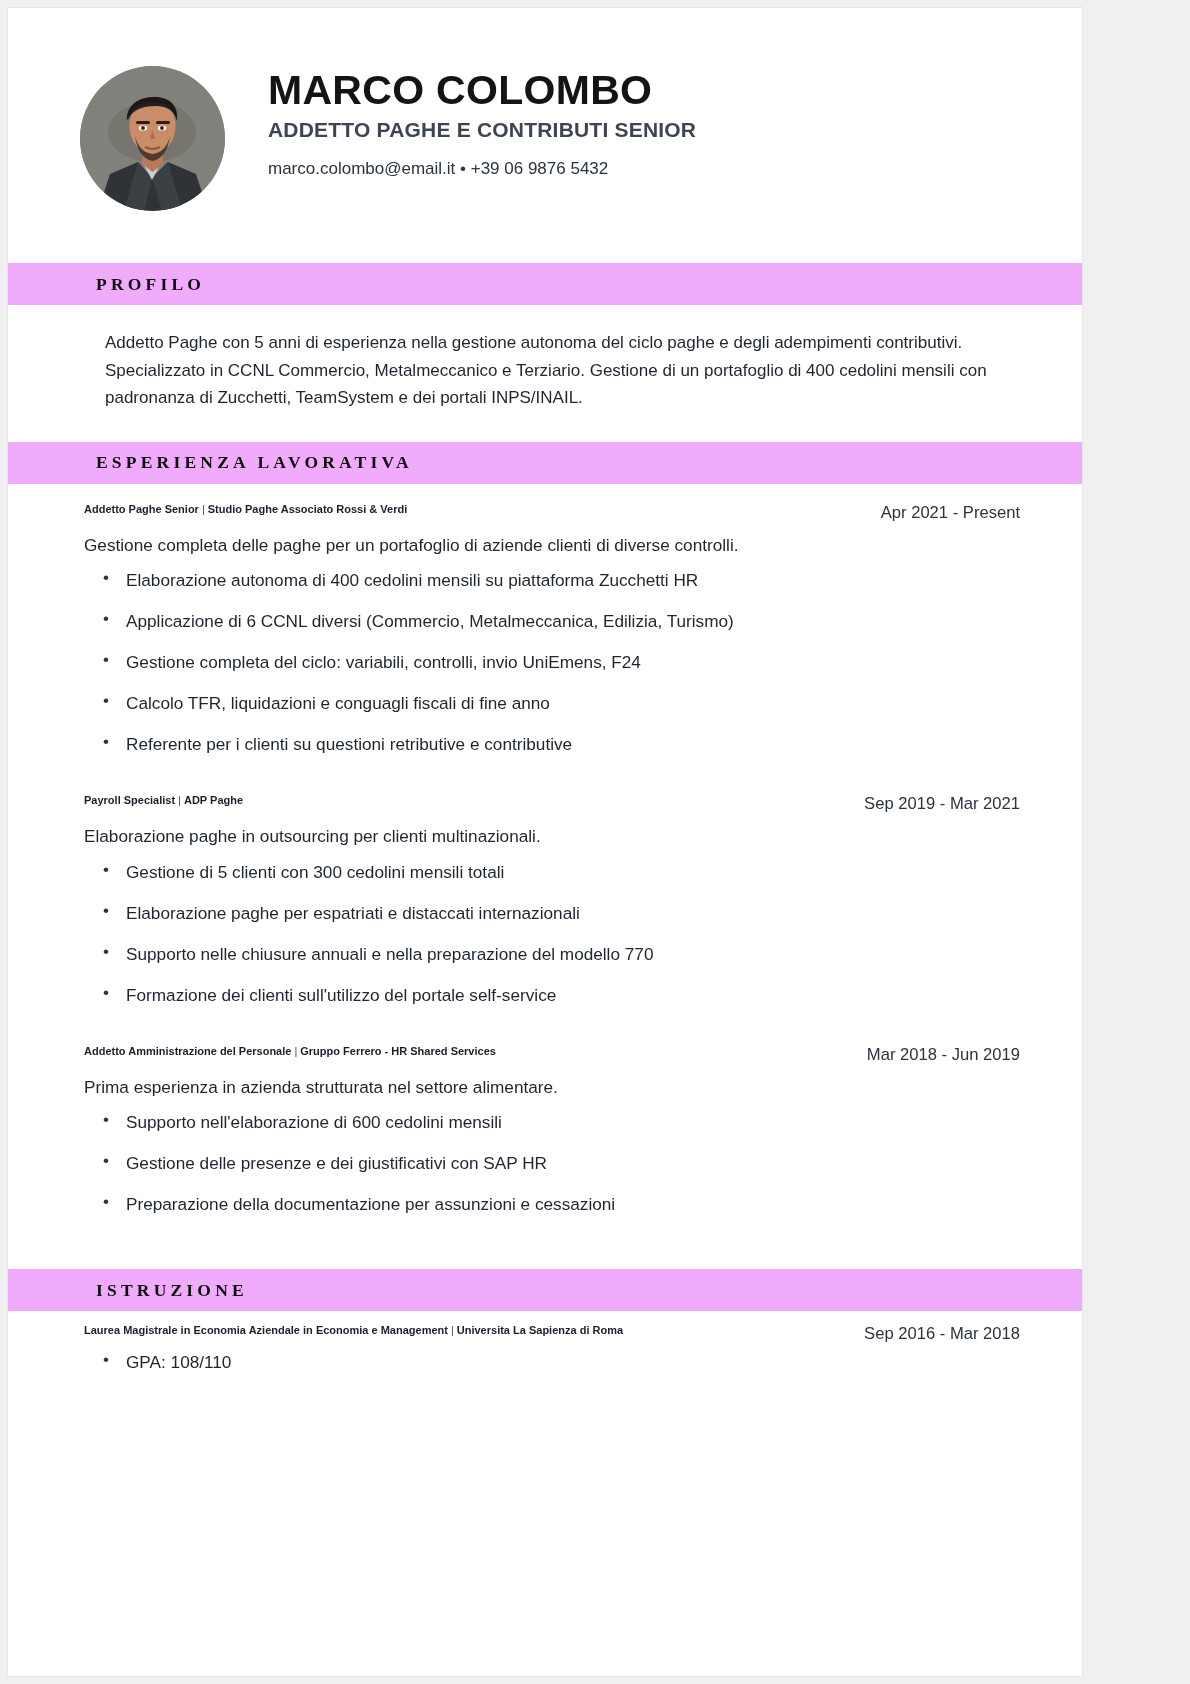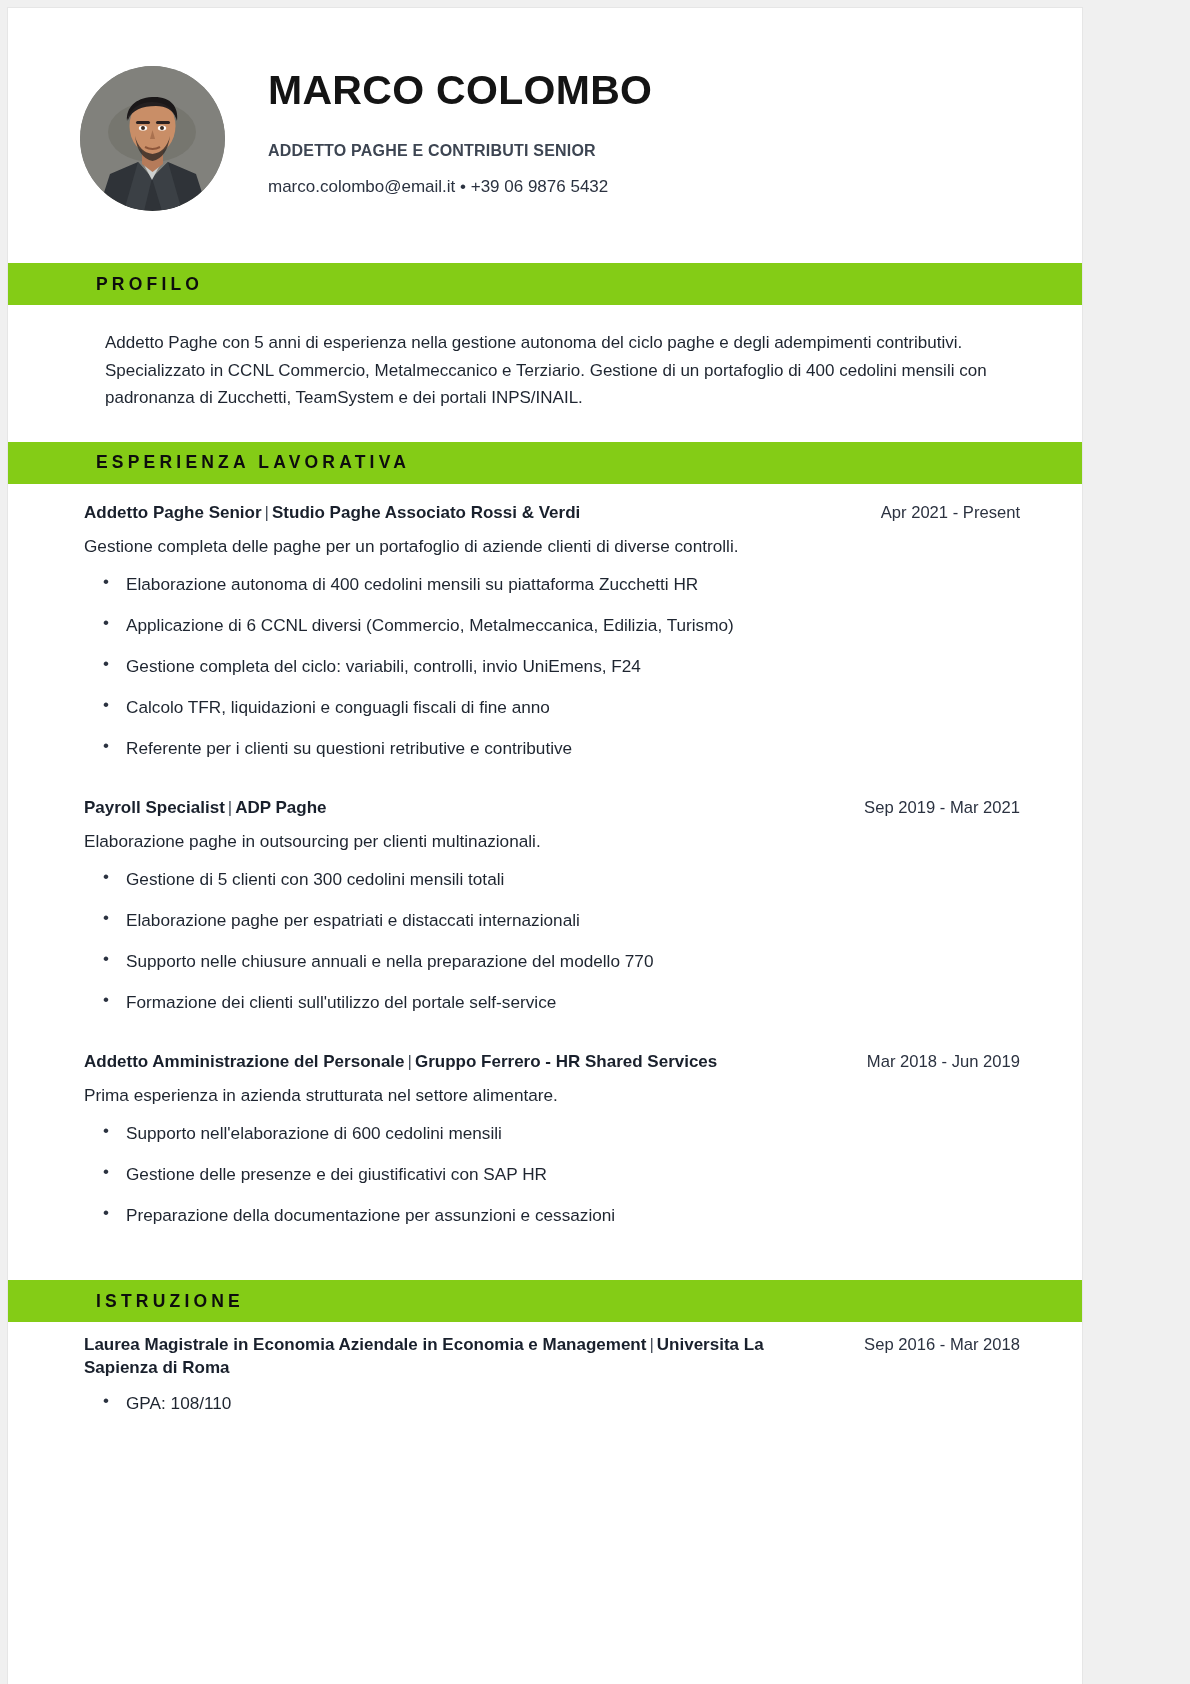--- a/index.html
+++ b/index.html
@@ -53,42 +53,43 @@
   .name {
     font-size: 41px;
     font-weight: bold;
     letter-spacing: 0.3px;
     color: #141414;
     line-height: 1.12;
     white-space: nowrap;
   }
 
   .job-title {
-    font-size: 16px;
+    font-size: 21px;
     font-weight: bold;
     color: #3d4552;
     letter-spacing: 0.2px;
-    margin-top: 28px;
+    margin-top: 4px;
     white-space: nowrap;
   }
 
   .contact {
     font-size: 17px;
     color: #2b3240;
     margin-top: 17px;
     white-space: nowrap;
   }
 
   
   .section-bar {
-    background: #84cc16;
+    background: #f0abfc;
     height: 42px;
     display: flex;
     align-items: center;
     padding-left: 88px;
+    font-family: Liberation Serif, serif;
   }
   .section-bar .section-title {
     font-size: 17.5px;
     font-weight: bold;
     letter-spacing: 4.2px;
     color: #0d0d0d;
   }
 
   
   .block { padding: 0 62px 0 76px; }
@@ -108,21 +109,21 @@
   .entry.last { margin-bottom: 0; }
 
   .entry-head {
     display: flex;
     align-items: flex-start;
     justify-content: space-between;
     gap: 24px;
   }
 
   .entry-title {
-    font-size: 17px;
+    font-size: 11px;
     font-weight: bold;
     color: #19202c;
     line-height: 1.33;
     max-width: 680px;
   }
   .entry-title .sep {
     font-weight: normal;
     color: #48505c;
     padding: 0 3px;
   }
@@ -146,21 +147,20 @@
     list-style: none;
     margin-top: 10px;
   }
   ul.bullets li {
     position: relative;
     font-size: 17.2px;
     color: #1e2530;
     padding-left: 42px;
     line-height: 1.45;
     margin-bottom: 16px;
-    margin-top: 12px;
   }
   ul.bullets li:last-child { margin-bottom: 0; }
   ul.bullets li::before {
     content: "\2022";
     position: absolute;
     left: 19px;
     top: -2px;
     font-size: 17px;
     color: #2b3240;
   }

